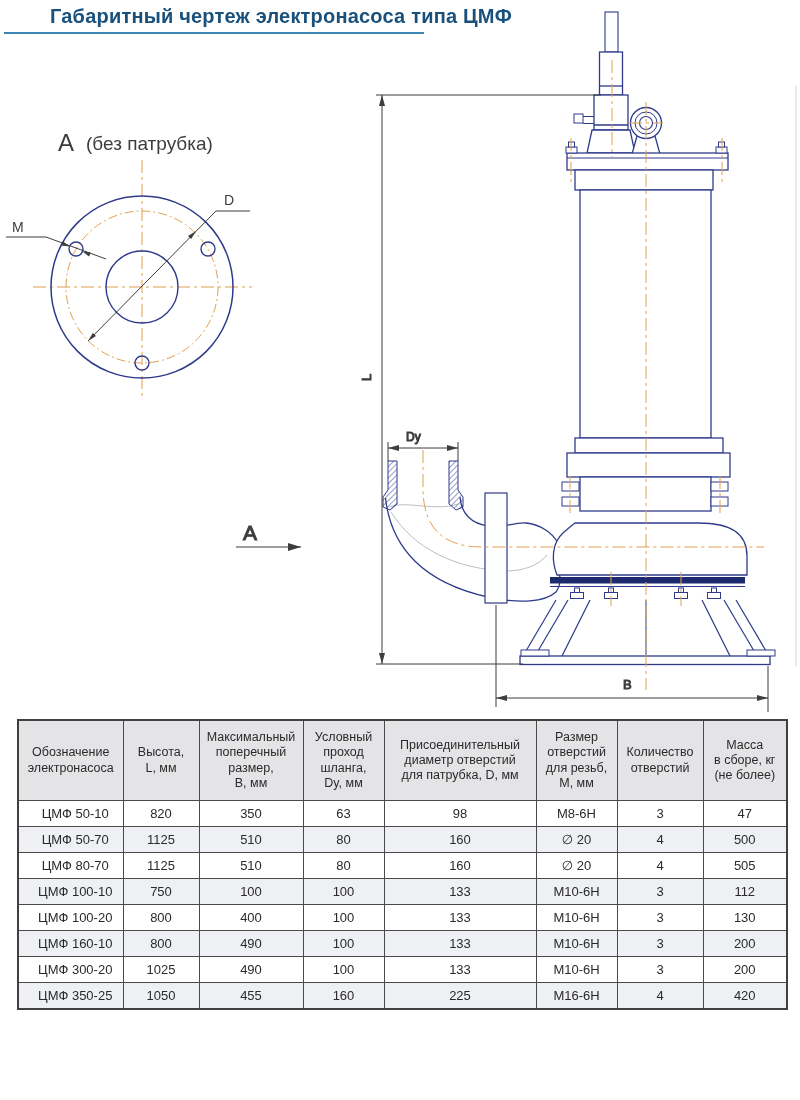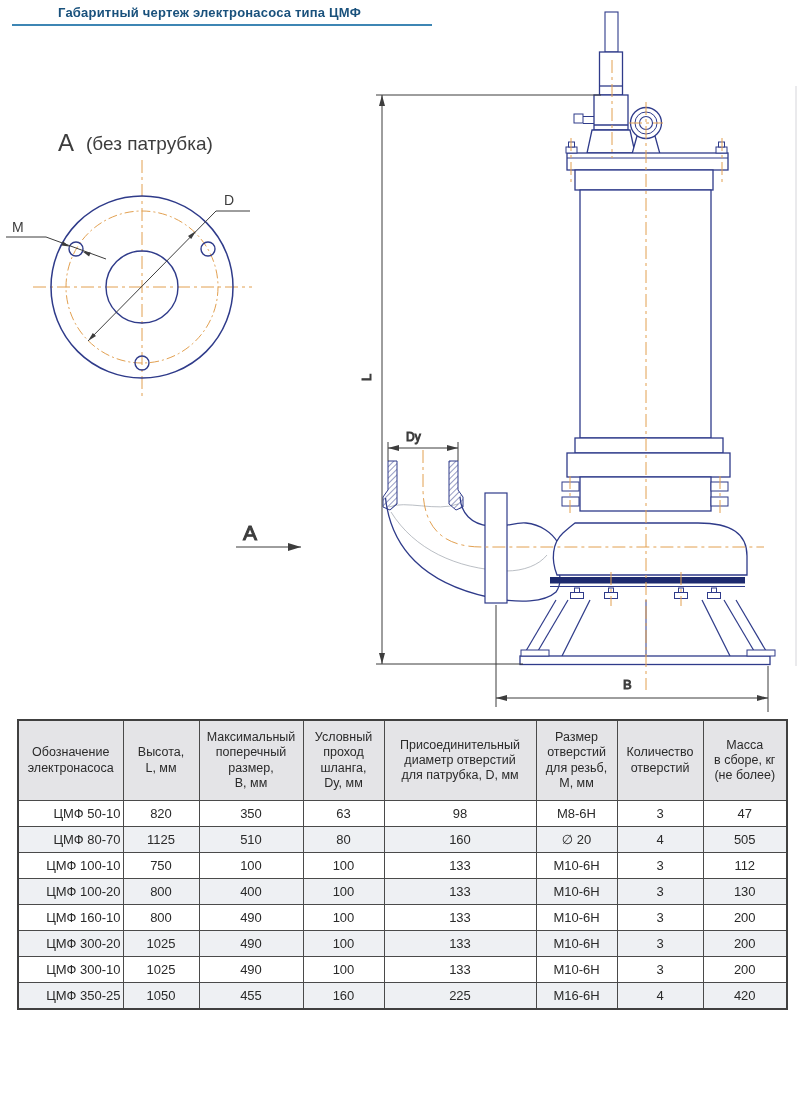--- a/index.html
+++ b/index.html
@@ -1,34 +1,34 @@
 <!DOCTYPE html>
 <html><head>
 <meta charset="utf-8">
 <style>
   html,body{margin:0;padding:0;background:#ffffff;}
   body{width:800px;height:1100px;position:relative;overflow:hidden;
        font-family:"Liberation Sans",sans-serif;}
-  .page-title{position:absolute;top:2px;left:12px;width:420px;
+  .page-title{position:absolute;top:2px;left:4px;width:420px;
        border-bottom:2px solid #3d86b4;padding:3px 0 4px 46px;
-       box-sizing:border-box;font-size:13px;font-weight:bold;
+       box-sizing:border-box;font-size:20px;font-weight:bold;
        color:#19517c;letter-spacing:.2px;white-space:nowrap;}
   #drawing{position:absolute;top:0;left:0;}
   .cad{font-family:"Liberation Sans",sans-serif;fill:#3d3d3d;}
   
   .spec-table{position:absolute;top:719px;left:17px;width:769px;
        border-collapse:collapse;table-layout:fixed;
        font-family:"Liberation Sans",sans-serif;color:#2a2a2a;}
   .spec-table th,.spec-table td{border:1px solid #4a4a4a;}
   .spec-table{border:2px solid #404040;}
   .spec-table th{background:#e4e4e7;font-weight:normal;font-size:12.5px;
        line-height:1.22;padding:9px 2px;vertical-align:middle;
        white-space:pre-line;text-align:center;}
   .spec-table td{height:23px;text-align:center;font-size:13px;padding:1px 2px;}
-  .spec-table td:first-child{text-align:right;padding-left:11px;}
+  .spec-table td:first-child{text-align:center;padding-left:11px;}
   .spec-table tbody tr:nth-child(even){background:#eef0f3;}
 </style>
 </head>
 <body>
 
 <svg id="drawing" width="800" height="712" viewBox="0 0 800 712">
   <defs>
     <pattern id="hatch" width="4" height="4" patternTransform="rotate(45)" patternUnits="userSpaceOnUse">
       <line x1="0" y1="0" x2="0" y2="4" stroke="#2f3b8a" stroke-width="1"></line>
     </pattern>
@@ -228,20 +228,30 @@
       <td>ЦМФ 50-10</td>
         <td>820</td>
         <td>350</td>
         <td>63</td>
         <td>98</td>
         <td>М8-6Н</td>
         <td>3</td>
         <td>47</td>
     </tr>
     <tr>
+      <td>ЦМФ 50-70</td>
+        <td>1125</td>
+        <td>510</td>
+        <td>80</td>
+        <td>160</td>
+        <td>∅ 20</td>
+        <td>4</td>
+        <td>500</td>
+    </tr>
+    <tr>
       <td>ЦМФ 80-70</td>
         <td>1125</td>
         <td>510</td>
         <td>80</td>
         <td>160</td>
         <td>∅ 20</td>
         <td>4</td>
         <td>505</td>
     </tr>
     <tr>
@@ -278,30 +288,20 @@
       <td>ЦМФ 300-20</td>
         <td>1025</td>
         <td>490</td>
         <td>100</td>
         <td>133</td>
         <td>М10-6Н</td>
         <td>3</td>
         <td>200</td>
     </tr>
     <tr>
-      <td>ЦМФ 300-10</td>
-        <td>1025</td>
-        <td>490</td>
-        <td>100</td>
-        <td>133</td>
-        <td>М10-6Н</td>
-        <td>3</td>
-        <td>200</td>
-    </tr>
-    <tr>
       <td>ЦМФ 350-25</td>
         <td>1050</td>
         <td>455</td>
         <td>160</td>
         <td>225</td>
         <td>М16-6Н</td>
         <td>4</td>
         <td>420</td>
     </tr>
   </tbody>

